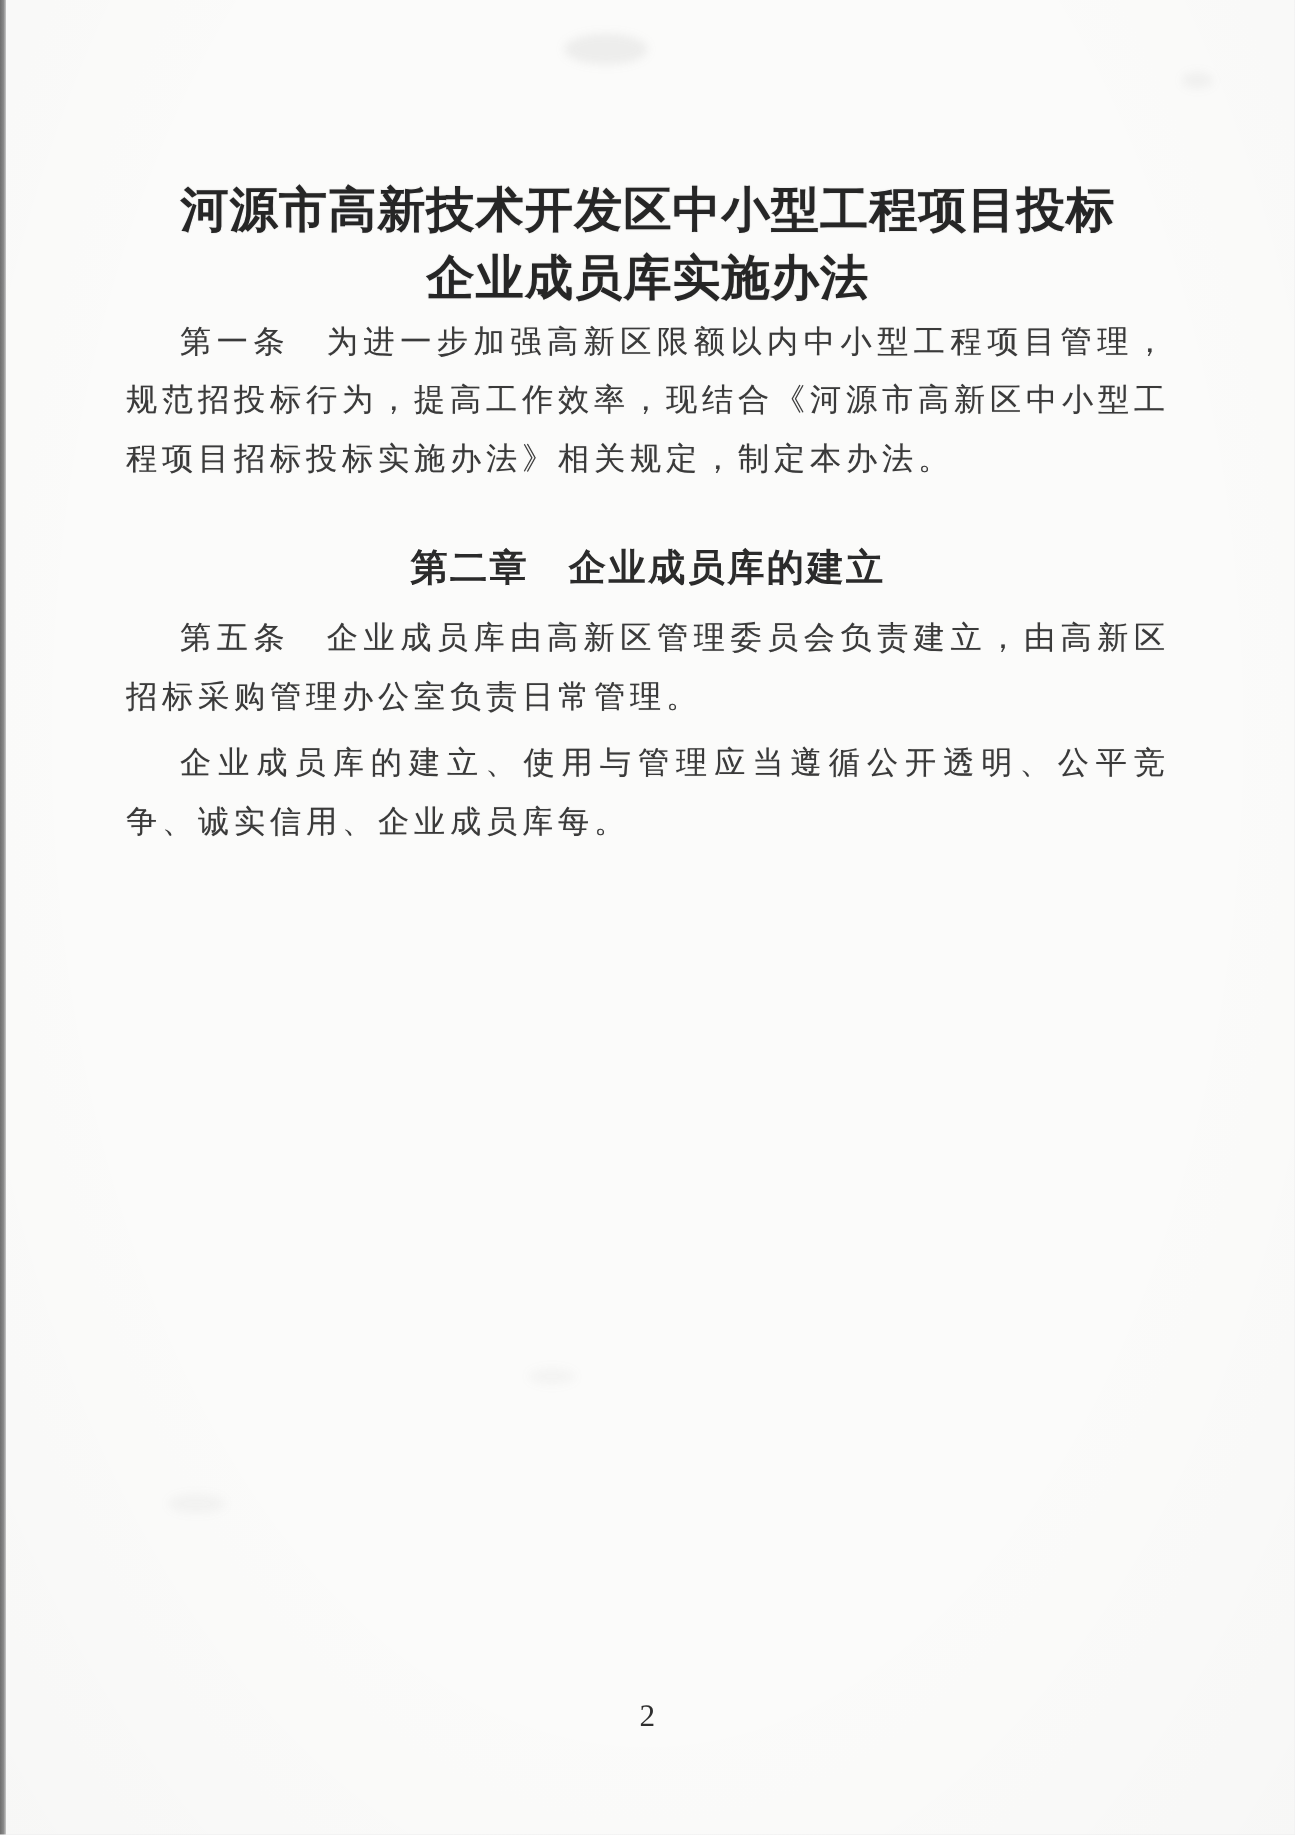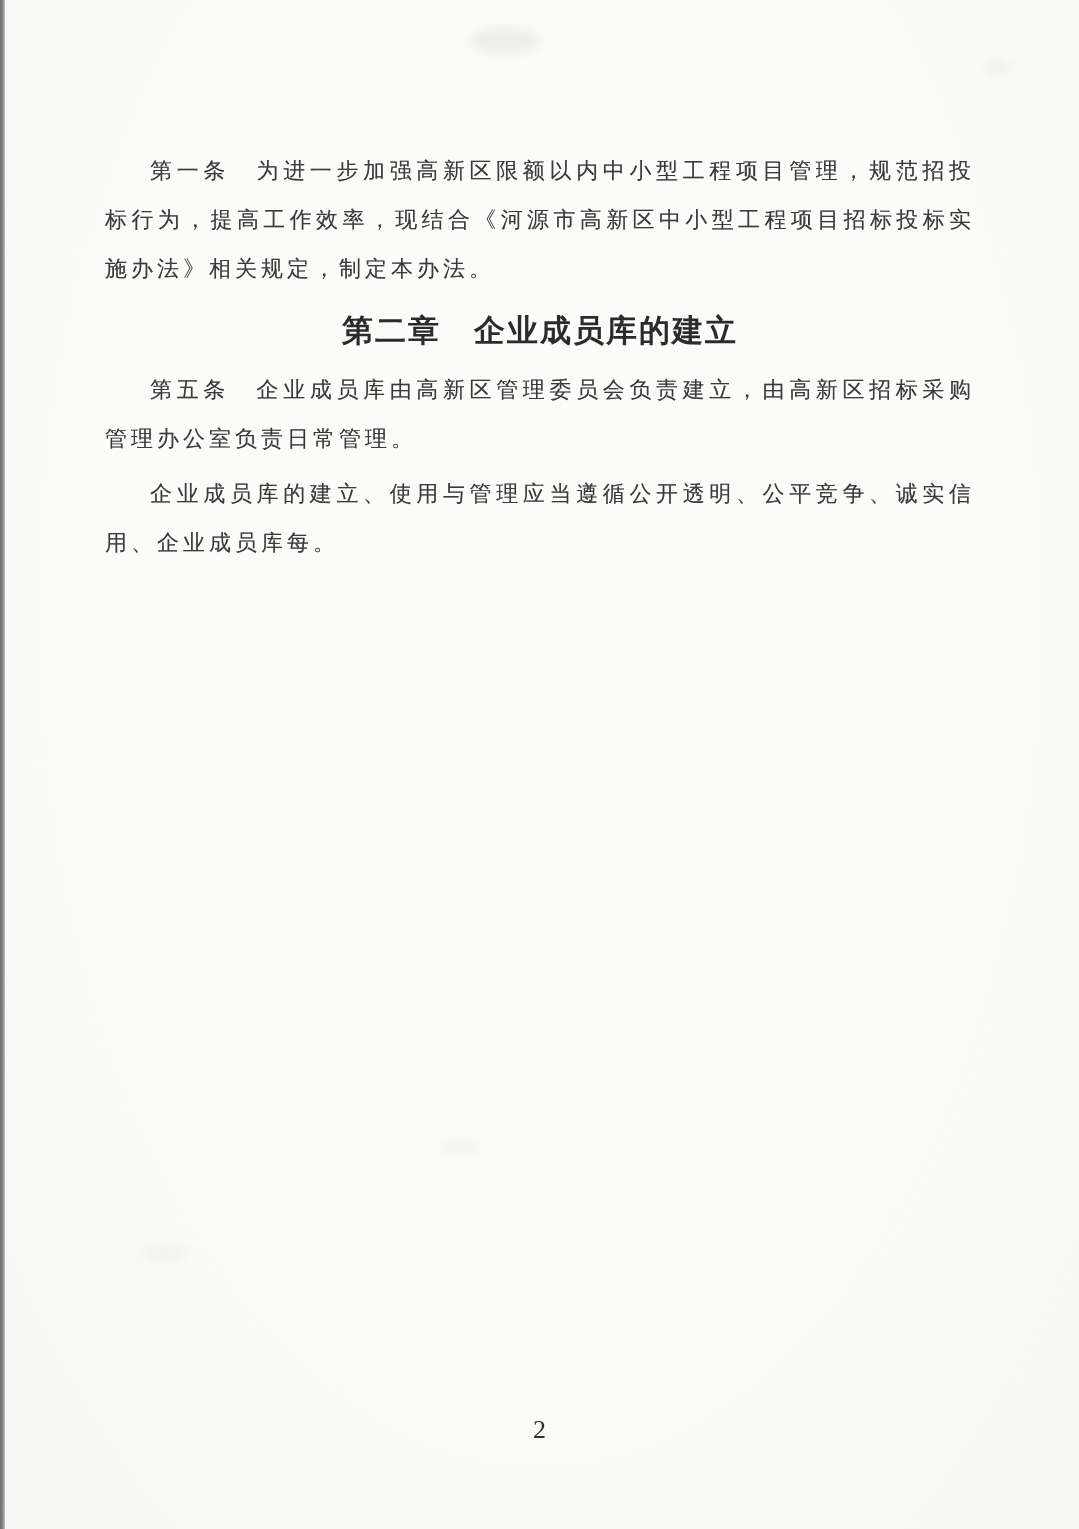--- a/index.html
+++ b/index.html
@@ -55,26 +55,26 @@
   .chapter-heading {
     margin: 62px 0 16px 0;
     text-align: center;
     font-size: 31px;
     font-weight: bold;
     line-height: 36px;
     letter-spacing: 2px;
     color: #2b2b2b;
   }
   .chapter-heading.second {
-    margin-top: 20px;
+    margin-top: 48px;
     text-align: center;
   }
   .body-para {
     margin: 0 0 6px 0;
-    font-size: 22px;
+    font-size: 26px;
     line-height: 49px;
     letter-spacing: 4px;
     text-align: justify;
     text-indent: 45px;
     color: #3a3a3a;
     text-shadow: 0 0 0.6px rgba(60,60,60,0.4);
   }
   .page-number {
     position: absolute;
     left: 0;
@@ -90,20 +90,24 @@
 <body>
 
 <div class="scan-page">
   <div class="edge-strip"></div>
   <div class="smudge s1"></div>
   <div class="smudge s2"></div>
   <div class="smudge s3"></div>
   <div class="smudge s4"></div>
 
   <div class="doc">
+    <h1 class="doc-title">
+      <span>河源市高新技术开发区中小型工程项目投标</span><br>
+      <span>企业成员库实施办法</span>
+    </h1>
 
 
     <p class="body-para">第一条　为进一步加强高新区限额以内中小型工程项目管理，规范招投标行为，提高工作效率，现结合《河源市高新区中小型工程项目招标投标实施办法》相关规定，制定本办法。</p>
 
     <h2 class="chapter-heading second">第二章　企业成员库的建立</h2>
 
     <p class="body-para">第五条　企业成员库由高新区管理委员会负责建立，由高新区招标采购管理办公室负责日常管理。</p>
     <p class="body-para">企业成员库的建立、使用与管理应当遵循公开透明、公平竞争、诚实信用、企业成员库每。</p>
   </div>
 

